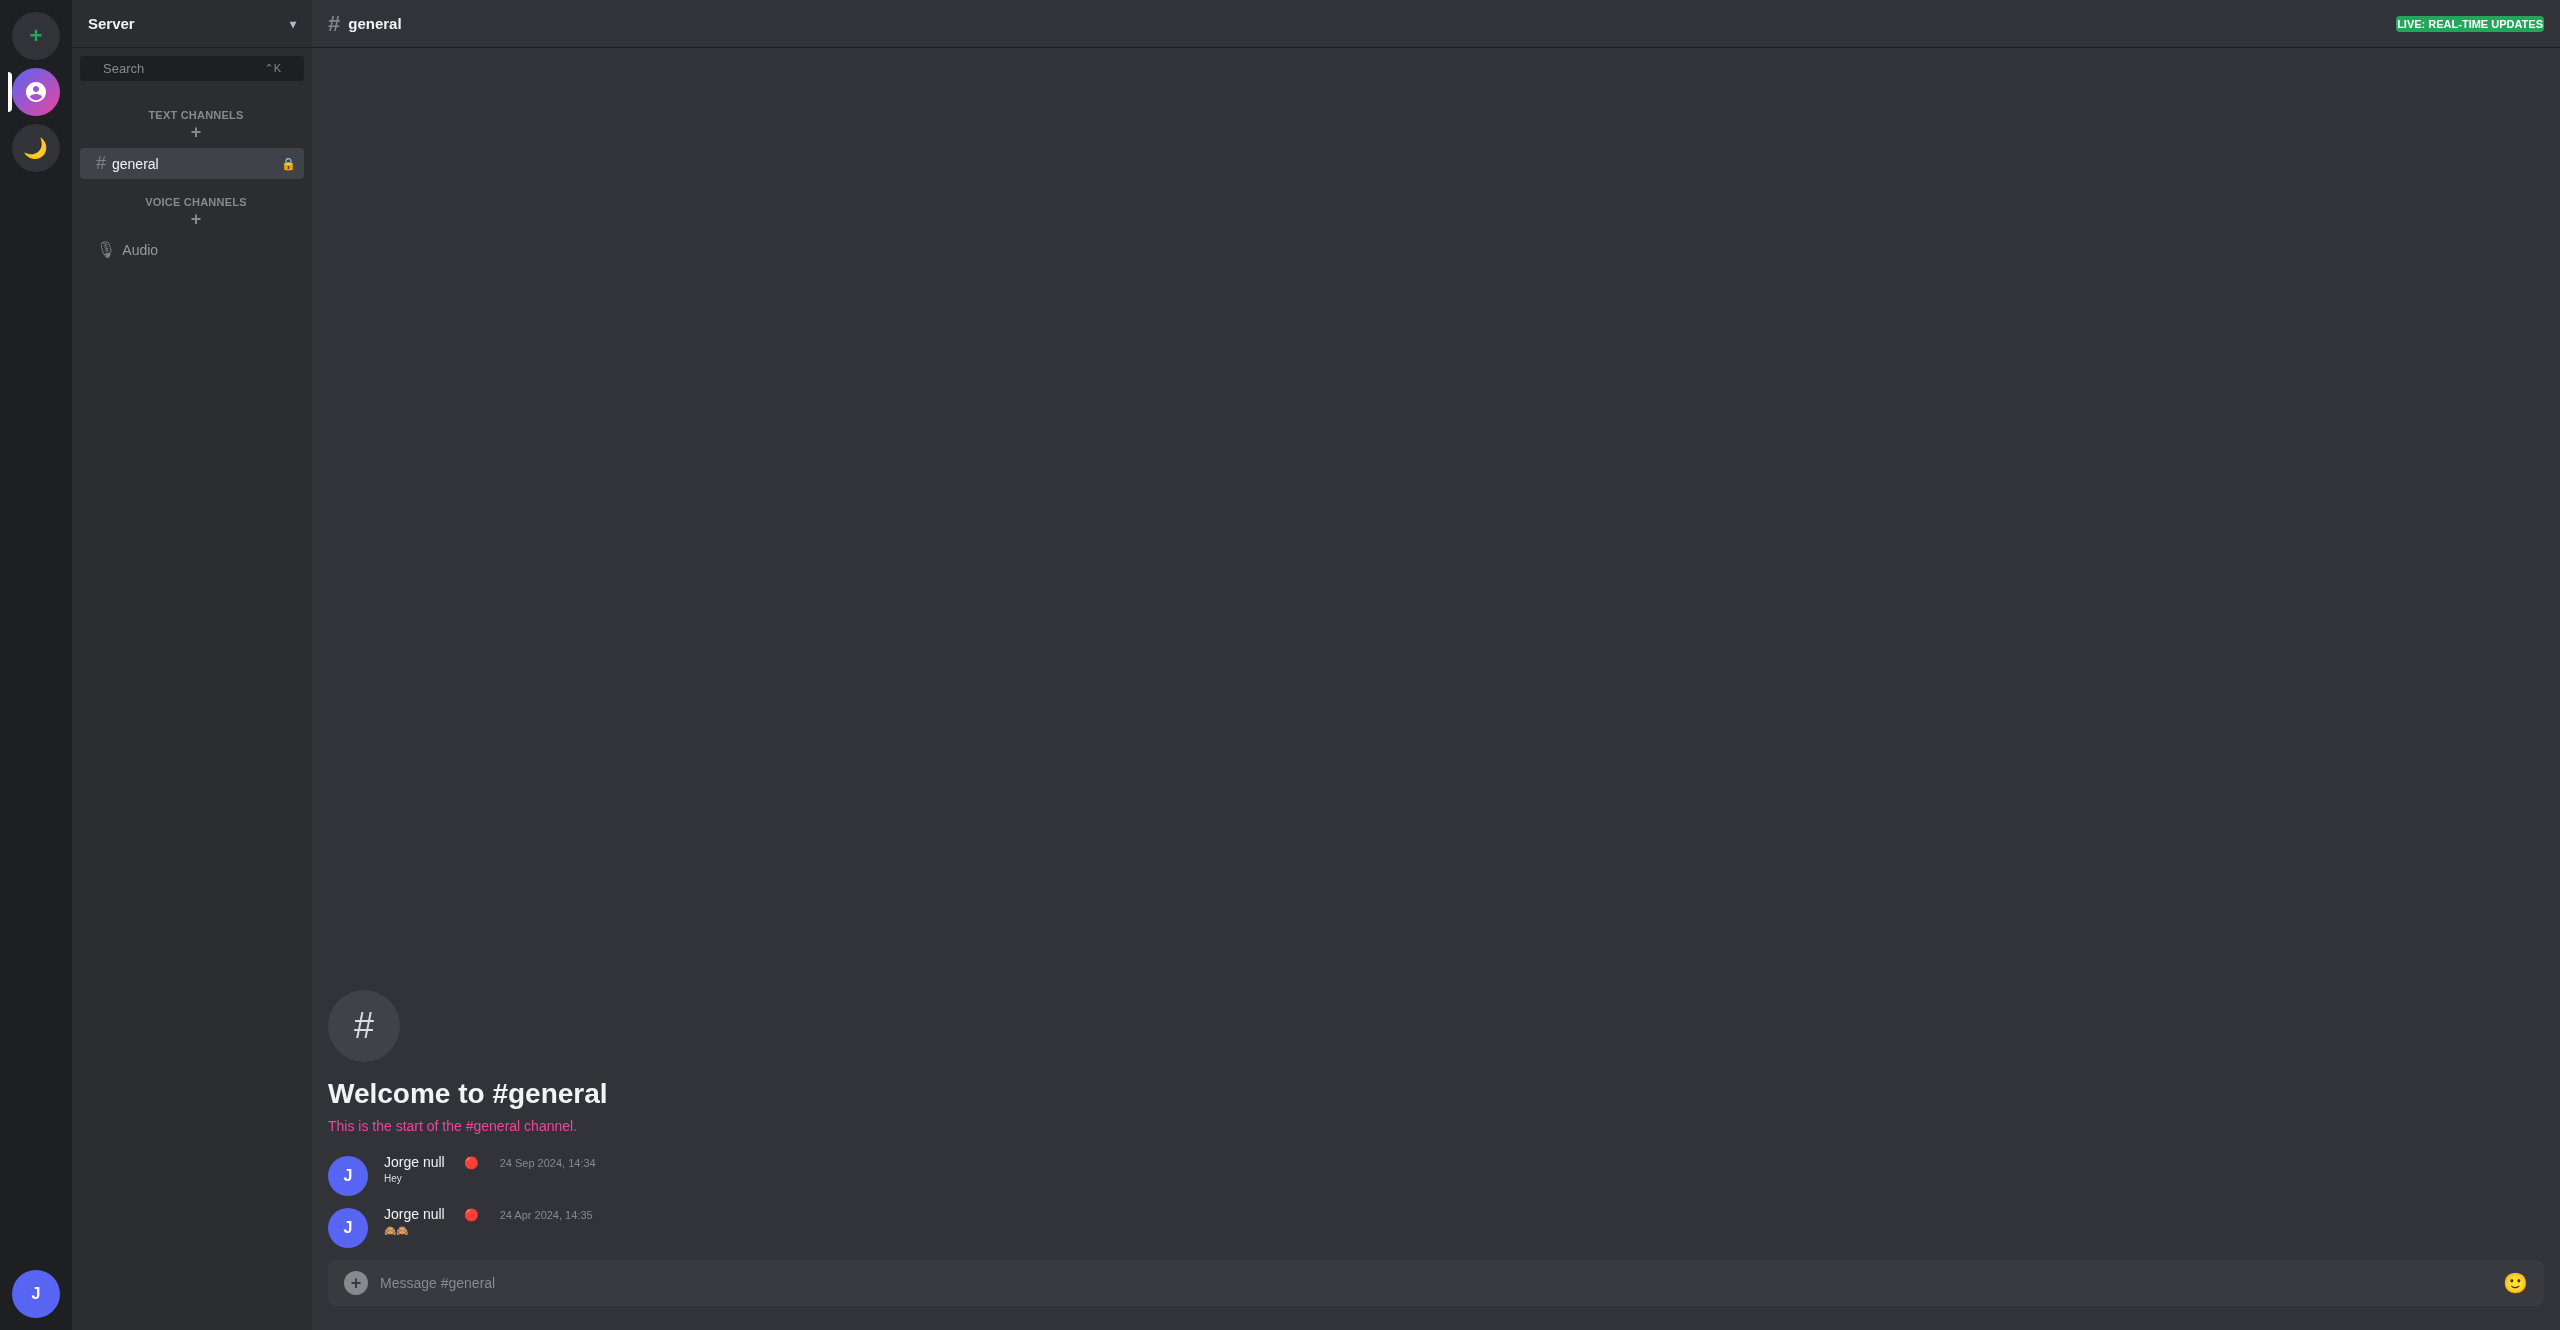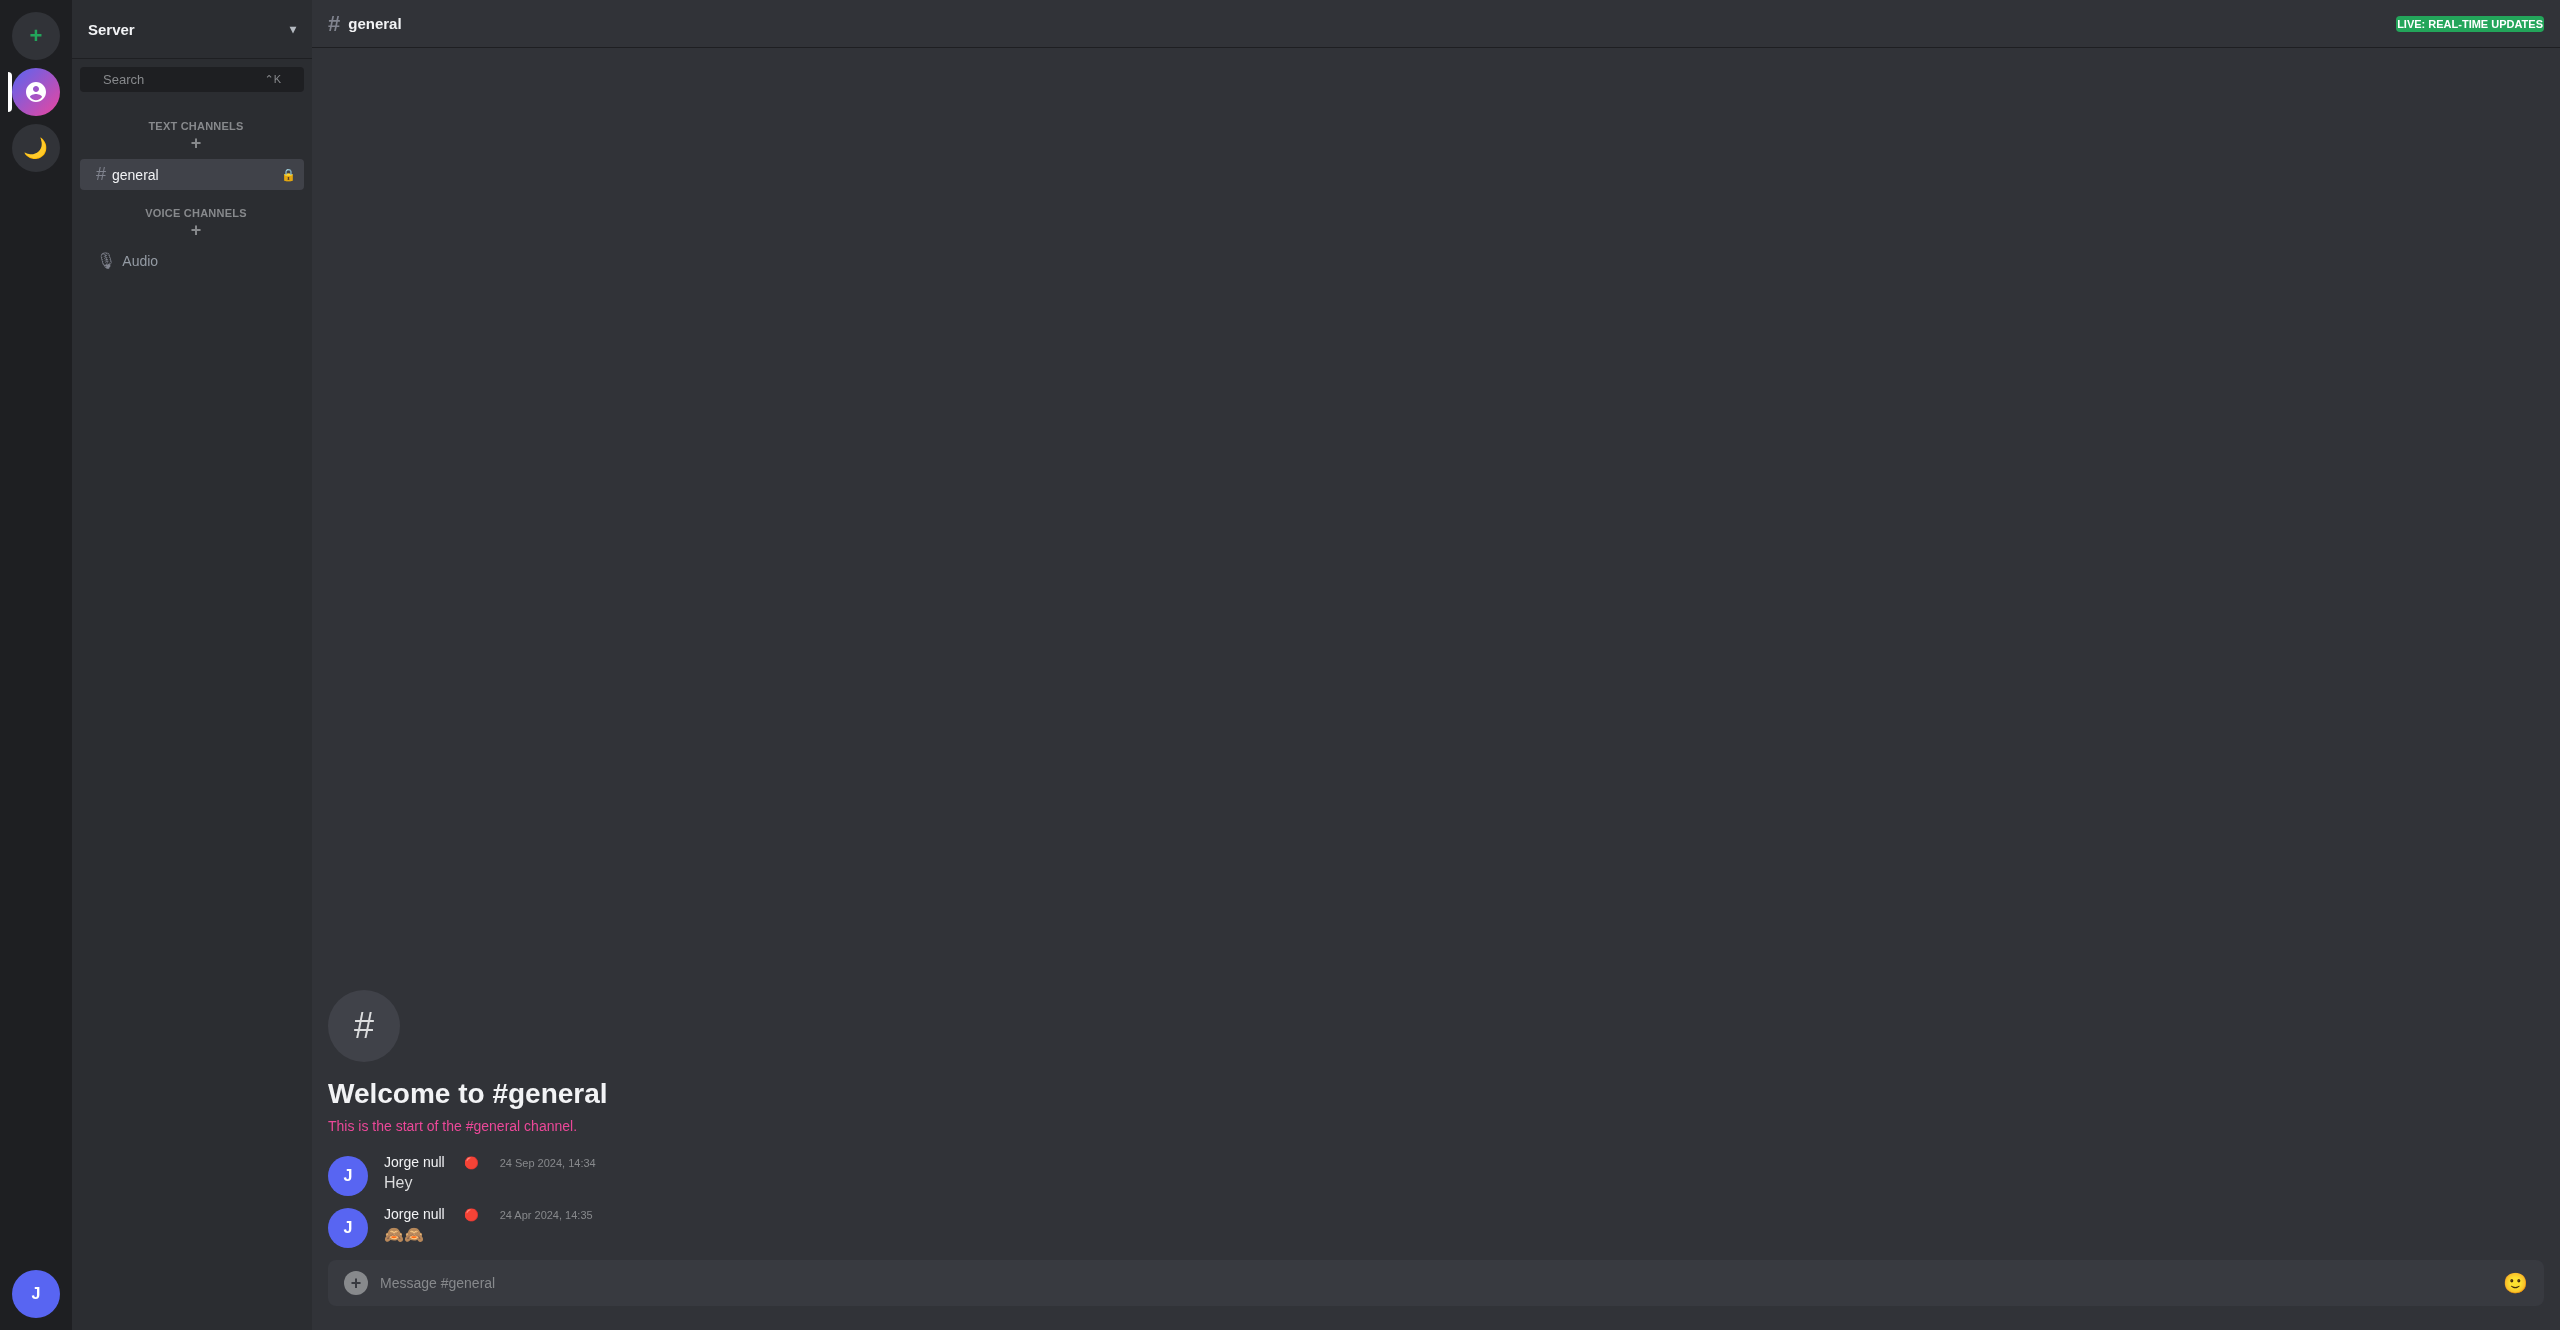--- a/index.html
+++ b/index.html
@@ -87,21 +87,21 @@
 
     
     .channel-sidebar {
       width: 240px;
       background: #2b2d31;
       display: flex;
       flex-direction: column;
       flex-shrink: 0;
     }
     .server-header {
-      height: 59px;
+      height: 48px;
       padding: 0 16px;
       display: flex;
       align-items: center;
       justify-content: space-between;
       border-bottom: 1px solid #1e1f22;
       cursor: pointer;
       font-weight: 600;
       font-size: 15px;
       color: #f2f3f5;
     }
@@ -245,21 +245,21 @@
     .message-content { flex: 1; }
     .message-meta {
       display: flex;
       align-items: baseline;
       gap: 20px;
       margin-bottom: 2px;
     }
     .message-author { font-weight: 500; color: #f2f3f5; font-size: 14px; }
     .message-status-icon { font-size: 12px; }
     .message-time { font-size: 11px; color: #87898c; }
-    .message-text { font-size: 16px; color: #dcddde; line-height: 1.375; }
+    .message-text { font-size: 10px; color: #dcddde; line-height: 1.375; }
 
     
     .message-input-container {
       padding: 0 16px 24px 16px;
       flex-shrink: 0;
     }
     .message-input-box {
       background: #383a40;
       border-radius: 8px;
       padding: 11px 16px;

